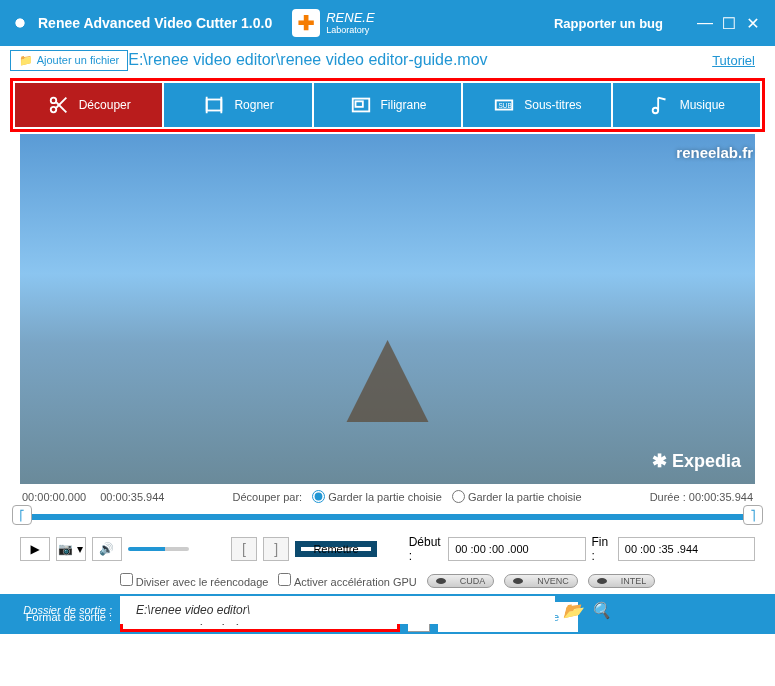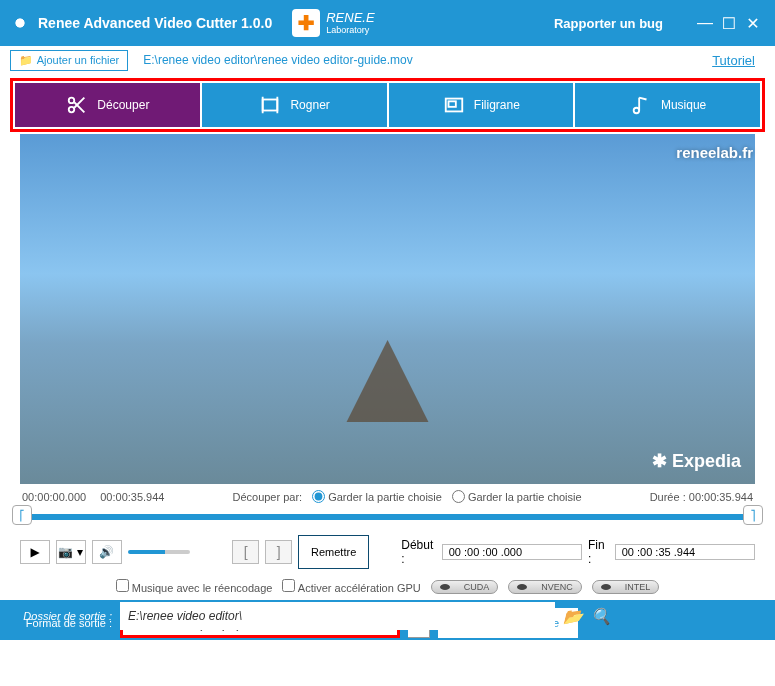--- a/index.html
+++ b/index.html
@@ -10,25 +10,25 @@
 .titlebar .logo { margin-left: 20px; display: flex; align-items: center; }
 .titlebar .logo-icon { width: 28px; height: 28px; background: #fff; border-radius: 4px; display: flex; align-items: center; justify-content: center; margin-right: 6px; }
 .titlebar .logo-plus { color: #f57c00; font-size: 20px; font-weight: bold; }
 .titlebar .logo-text { font-style: italic; font-size: 13px; line-height: 1; }
 .titlebar .logo-sub { font-size: 9px; display: block; }
 .titlebar .spacer { flex: 1; }
 .titlebar .bug { font-size: 13px; font-weight: bold; margin-right: 30px; cursor: pointer; }
 .titlebar .winbtn { width: 24px; text-align: center; font-size: 16px; cursor: pointer; }
 .toolbar-top { height: 28px; display: flex; align-items: center; padding: 4px 10px; }
 .add-btn { border: 1px solid #2196d4; color: #2196d4; padding: 3px 8px; font-size: 11px; background: #fff; display: flex; align-items: center; gap: 4px; cursor: pointer; }
-.filepath { margin-left: 15px; color: #2196d4; font-size: 12px; }
+.filepath { color: #2196d4; font-size: 16px; }
 .tutorial { color: #2196d4; text-decoration: underline; font-size: 13px; margin-right: 10px; cursor: pointer; }
 .tabs-wrap { border: 3px solid red; margin: 4px 10px 2px 10px; padding: 2px; display: flex; gap: 2px; }
 .tab { flex: 1; background: #2196d4; color: #fff; height: 44px; display: flex; align-items: center; justify-content: center; gap: 8px; font-size: 12px; cursor: pointer; }
-.tab.active { background: #701a75; }
+.tab.active { background: #b91c1c; }
 .tab-icon { width: 24px; height: 24px; display: flex; align-items: center; justify-content: center; }
 .preview { margin: 2px 20px; height: 350px; background: linear-gradient(180deg, #5a9bd5 0%, #8bc5f0 40%, #7aa5c5 60%, #6a8a9a 100%); position: relative; display: flex; align-items: flex-end; justify-content: center; }
 .watermark { position: absolute; top: 10px; right: 2px; color: #fff; font-size: 15px; font-weight: bold; text-shadow: 0 0 4px rgba(0,0,0,.4); }
 .expedia { position: absolute; bottom: 12px; right: 14px; color: #fff; font-size: 18px; font-weight: bold; }
 .expedia::before { content: "✱ "; }
 .eiffel { color: rgba(90,70,50,.7); font-size: 140px; line-height: 1; margin-bottom: 40px; }
 .timecodes { display: flex; align-items: center; padding: 4px 22px; font-size: 11px; color: #555; gap: 10px; }
 .timecodes .tc-end { margin-left: 4px; }
 .timecodes .cutby { margin-left: auto; }
 .radio { display: inline-flex; align-items: center; gap: 3px; }
@@ -36,34 +36,34 @@
 .duration { margin-left: auto; }
 .slider-row { padding: 0 20px; position: relative; height: 20px; }
 .slider-track { height: 6px; background: #2196d4; border-radius: 3px; position: relative; top: 7px; }
 .slider-bracket { position: absolute; top: -2px; width: 20px; height: 20px; background: #fff; border: 1px solid #aaa; border-radius: 4px; display: flex; align-items: center; justify-content: center; color: #2196d4; font-size: 10px; cursor: pointer; }
 .slider-bracket.left { left: 12px; }
 .slider-bracket.right { right: 12px; }
 .controls { display: flex; align-items: center; gap: 6px; padding: 8px 20px 6px; }
 .ctrl-btn { border: 1px solid #bbb; background: #fff; height: 24px; min-width: 30px; display: flex; align-items: center; justify-content: center; font-size: 12px; cursor: pointer; }
 .vol-slider { width: 70px; height: 4px; background: linear-gradient(90deg, #2196d4 60%, #ccc 60%); border-radius: 2px; }
 .bracket-btn { border: 1px solid #bbb; background: #f5f5f5; height: 24px; width: 30px; display: flex; align-items: center; justify-content: center; color: #888; font-size: 14px; cursor: pointer; }
-.btn-label { border: 1px solid #0c4a6e; background: #fff; height: 34px; padding: 0 12px; display: flex; align-items: center; font-size: 11px; cursor: pointer; }
-.time-input { border: 1px solid #bbb; height: 16px; padding: 0 6px; font-size: 11px; min-width: 110px; }
+.btn-label { border: 6px solid #0c4a6e; background: #fff; height: 16px; padding: 0 12px; display: flex; align-items: center; font-size: 11px; cursor: pointer; }
+.time-input { border: 1px solid #bbb; height: 24px; padding: 0 6px; font-size: 11px; min-width: 110px; }
 .opt-row { display: flex; align-items: center; justify-content: center; gap: 10px; padding: 4px 20px 6px; font-size: 11px; color: #555; }
 .opt-row input[type=checkbox] { accent-color: #2196d4; }
 .gpu-badge { border: 1px solid #999; border-radius: 10px; padding: 1px 8px; font-size: 9px; background: linear-gradient(#eee,#ccc); display: inline-flex; align-items: center; gap: 14px; }
 .gpu-badge .eye { width: 10px; height: 6px; background: #444; border-radius: 50%; }
 .bottom { background: #2196d4; padding: 8px 12px 10px; color: #fff; }
 .bottom-row { display: flex; align-items: center; gap: 8px; margin-bottom: 6px; }
 .bottom-label { font-size: 11px; min-width: 100px; text-align: right; }
 .format-box { border: 3px solid red; background: #fff; color: #333; height: 30px; display: flex; align-items: center; padding: 0 8px; min-width: 280px; font-size: 13px; }
 .format-caret { background: #fff; border: 1px solid #999; border-left: none; width: 22px; height: 30px; display: flex; align-items: center; justify-content: center; color: #333; cursor: pointer; }
 .out-params { background: #fff; color: #2196d4; height: 30px; padding: 0 18px; display: flex; align-items: center; font-size: 11px; border: 1px solid #fff; cursor: pointer; }
 .launch { border: 3px solid red; background: #fff; color: #2196d4; height: 46px; width: 160px; display: flex; align-items: center; justify-content: center; font-size: 18px; font-weight: bold; margin-left: auto; cursor: pointer; }
-.folder-box { background: #fff; color: #333; height: 28px; display: flex; align-items: center; padding: 0 8px; flex: 1; max-width: 435px; font-size: 12px; }
+.folder-box { background: #fff; color: #333; height: 28px; display: flex; align-items: center; padding: 0 16px; flex: 1; max-width: 435px; font-size: 12px; }
 .folder-icon { color: #2196d4; font-size: 16px; cursor: pointer; }
 .search-icon { color: #2196d4; font-size: 16px; cursor: pointer; }
 svg { width: 22px; height: 22px; fill: none; stroke: #fff; stroke-width: 2; }
 </style>
 </head>
 <body>
 
 <div class="titlebar">
   <div class="app-icon"></div>
   <div class="title">Renee Advanced Video Cutter 1.0.0</div>
@@ -116,20 +116,29 @@
     <span>Rogner</span>
   </div>
   <div class="tab">
     <span class="tab-icon">
         <svg viewBox="0 0 24 24">
           <rect x="3" y="5" width="18" height="14"></rect>
           <rect x="6" y="8" width="8" height="6"></rect>
         </svg>
       </span>
     <span>Filigrane</span>
+  </div>
+  <div class="tab">
+    <span class="tab-icon">
+        <svg viewBox="0 0 24 24">
+          <rect x="3" y="7" width="18" height="10"></rect>
+          <text x="6" y="15" font-size="7" fill="#fff" stroke="none">SUB</text>
+        </svg>
+      </span>
+    <span>Sous-titres</span>
   </div>
   <div class="tab">
     <span class="tab-icon">
         <svg viewBox="0 0 24 24">
           <circle cx="7" cy="18" r="3"></circle>
           <line x1="10" y1="18" x2="10" y2="4"></line>
           <line x1="10" y1="4" x2="18" y2="6"></line>
         </svg>
       </span>
     <span>Musique</span>
@@ -173,21 +182,21 @@
   <button class="bracket-btn">]</button>
   <button class="btn-label">Remettre</button>
   <div style="flex:0 0 20px"></div>
   <span>Début :</span>
   <input class="time-input" value="00 :00 :00 .000" style="">
   <span>Fin :</span>
   <input class="time-input" value="00 :00 :35 .944" style="">
 </div>
 
 <div class="opt-row">
-  <label><input type="checkbox" style=""> <span>Musique avec le réencodage</span></label>
+  <label><input type="checkbox" style=""> <span>Diviser avec le réencodage</span></label>
   <label><input type="checkbox" style=""> <span>Activer accélération GPU</span></label>
   <span class="gpu-badge">
       <span class="eye"></span>
       <span>CUDA</span>
     </span>
   <span class="gpu-badge">
       <span class="eye"></span>
       <span>NVENC</span>
     </span>
   <span class="gpu-badge">

